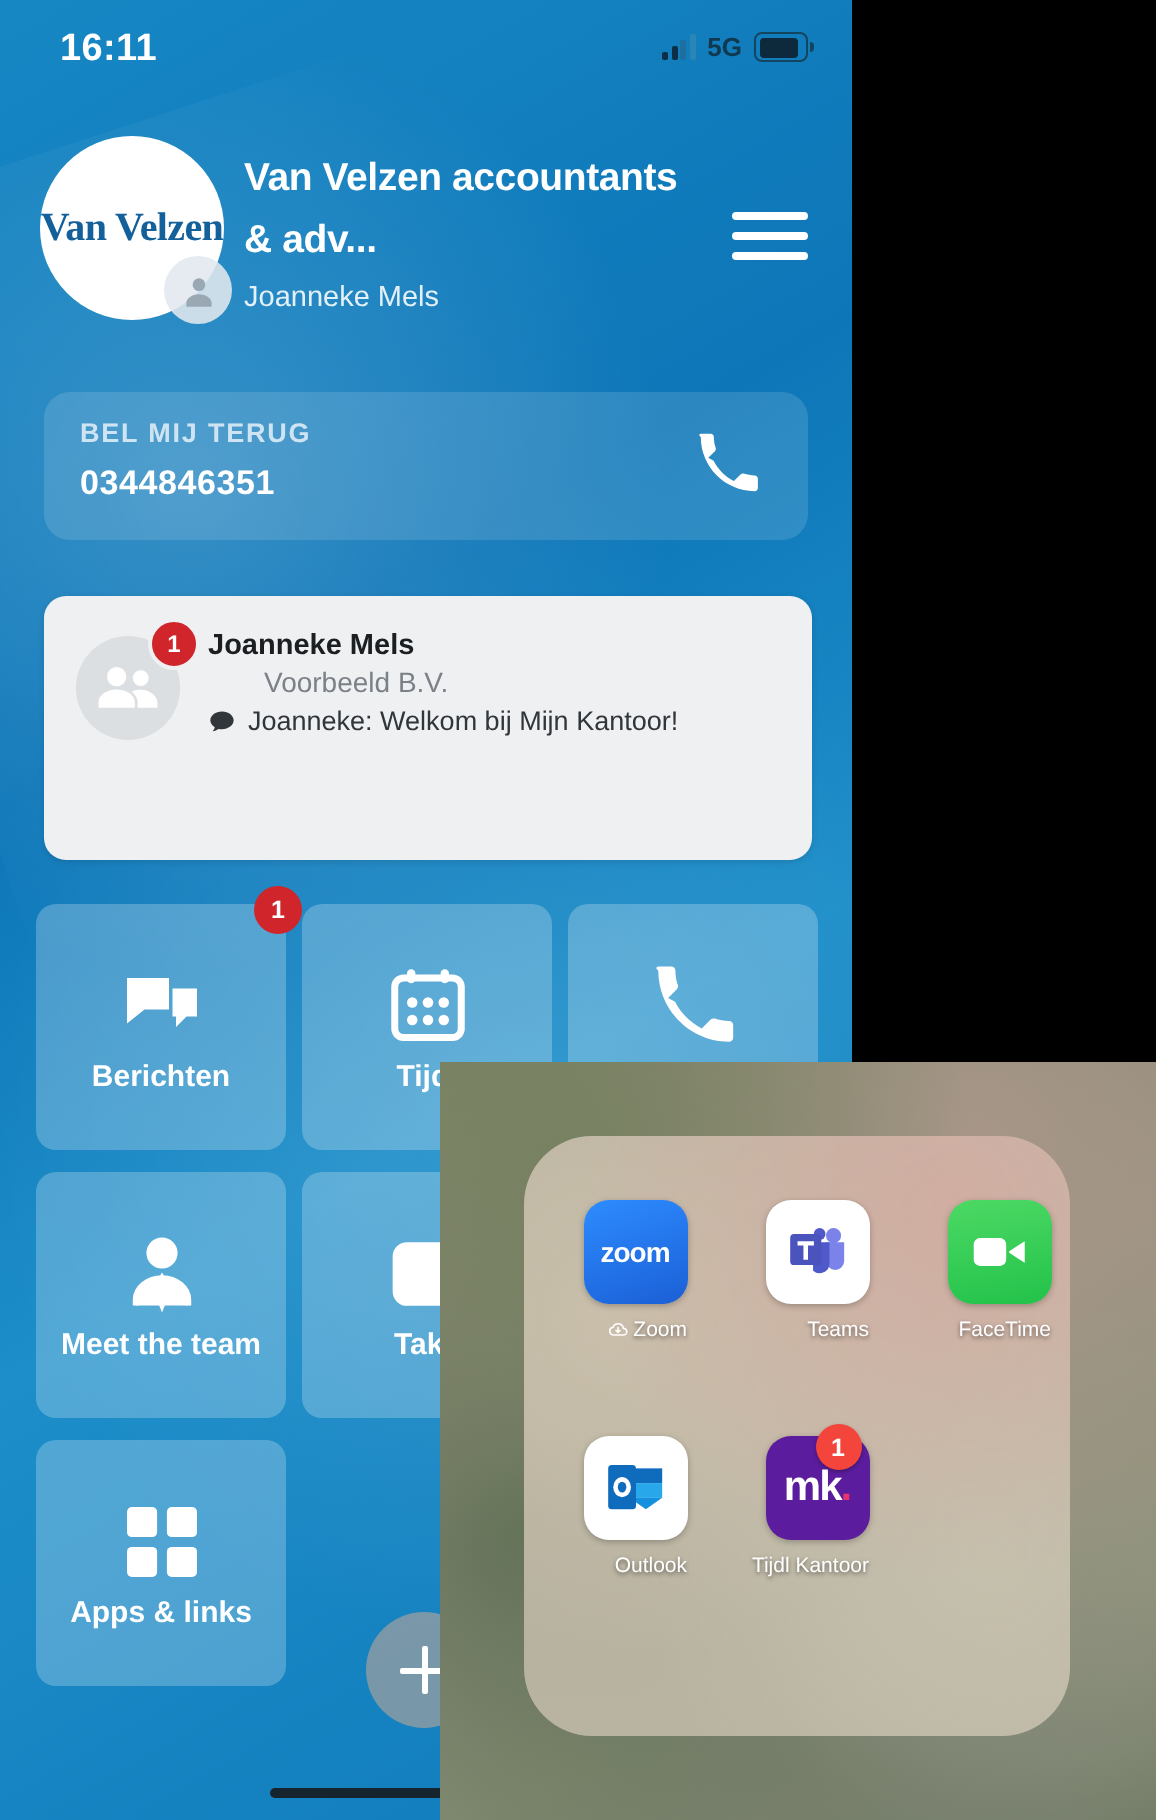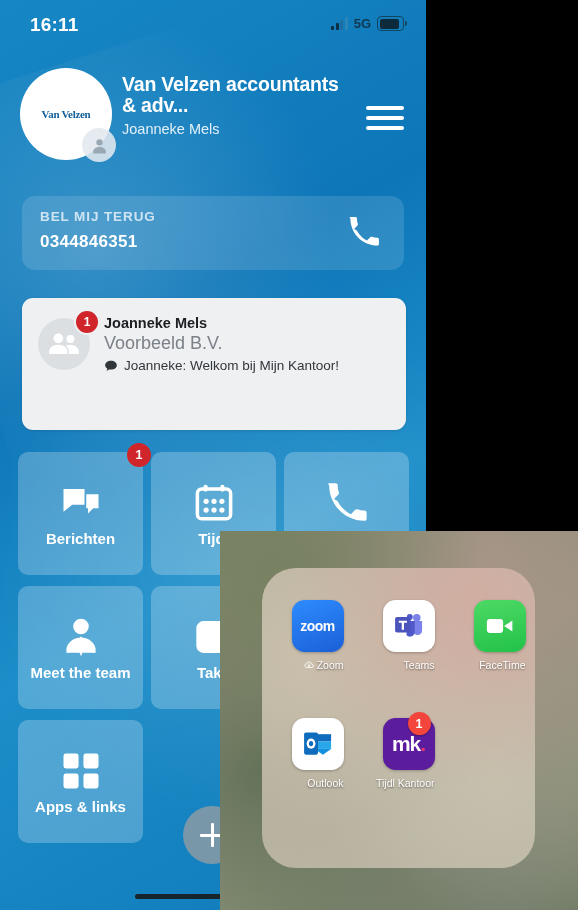--- a/index.html
+++ b/index.html
@@ -29,26 +29,26 @@
   .net{color:#10384f;font-size:13px;font-weight:bold;}
   .batt{position:relative;width:25px;height:13px;border:1.5px solid #14455f;border-radius:4px;}
   .batt span{position:absolute;left:1.5px;top:1.5px;bottom:1.5px;width:19px;background:#0c2a3c;border-radius:2px;}
   .batt::after{content:"";position:absolute;right:-4px;top:4px;width:2px;height:5px;background:#14455f;border-radius:0 2px 2px 0;}
 
   
   .header{position:absolute;left:0;top:60px;width:426px;height:112px;z-index:4;}
   .logo-wrap{position:absolute;left:20px;top:8px;width:92px;height:92px;}
   .logo{position:absolute;left:0;top:0;width:92px;height:92px;border-radius:50%;background:#fff;
     display:flex;align-items:center;justify-content:center;}
-  .logo-txt{color:#14609a;font-size:11px;font-weight:bold;letter-spacing:-.3px;font-family:"Liberation Serif",serif;}
+  .logo-txt{color:#14609a;font-size:20px;font-weight:bold;letter-spacing:-.3px;font-family:"Liberation Serif",serif;}
   .logo-avatar{position:absolute;right:-4px;bottom:-2px;width:34px;height:34px;border-radius:50%;
     background:rgba(225,232,238,.88);display:flex;align-items:center;justify-content:center;}
   .logo-avatar svg{width:19px;height:19px;fill:#9aa8b4;}
   .hdr-txt{position:absolute;left:122px;top:14px;width:218px;}
-  .hdr-title{color:#fff;font-size:19.5px;font-weight:bold;line-height:21px;letter-spacing:-.2px;}
+  .hdr-title{color:#fff;font-size:19.5px;font-weight:bold;line-height:31px;letter-spacing:-.2px;}
   .hdr-sub{color:#e4f0f8;font-size:14.5px;margin-top:5px;}
   .burger{position:absolute;right:22px;top:46px;width:38px;height:26px;cursor:pointer;}
   .burger i{display:block;height:4px;background:#fff;border-radius:2px;margin-bottom:6px;}
 
   
   .callback{position:absolute;left:22px;top:196px;width:382px;height:74px;border-radius:13px;
     background:rgba(255,255,255,.13);z-index:4;cursor:pointer;}
   .cb-label{position:absolute;left:18px;top:13px;color:#cfe4f2;font-size:13.5px;font-weight:bold;letter-spacing:.9px;}
   .cb-num{position:absolute;left:18px;top:36px;color:#fff;font-size:17px;font-weight:bold;letter-spacing:.3px;}
   .cb-phone{position:absolute;right:24px;top:20px;width:32px;height:32px;}
@@ -61,21 +61,21 @@
     display:flex;align-items:center;justify-content:center;}
   .msg-av svg{width:34px;height:34px;fill:#fff;}
   .msg-badge{position:absolute;left:52px;top:11px;width:22px;height:22px;border-radius:50%;background:#d0252b;
     color:#fff;font-size:12px;font-weight:bold;display:flex;align-items:center;justify-content:center;
     border:2px solid #eef0f2;}
   .msg-body{position:absolute;left:82px;top:14px;right:10px;}
   .msg-l1{display:flex;align-items:baseline;white-space:nowrap;overflow:hidden;}
   .msg-subj{color:#3f7fb5;font-size:14.5px;font-weight:bold;overflow:hidden;text-overflow:ellipsis;max-width:212px;}
   .msg-date{color:#6a7076;font-size:12.5px;margin-left:0px;flex:0 0 auto;}
   .msg-name{color:#1c1f22;font-size:14.5px;font-weight:bold;margin-top:3px;}
-  .msg-co{color:#7b8187;font-size:18px;margin-top:2px;}
+  .msg-co{color:#7b8187;font-size:14px;margin-top:2px;margin-left:28px;}
   .msg-prev{display:flex;align-items:center;gap:6px;margin-top:4px;color:#31363b;font-size:13.5px;}
   .msg-prev svg{width:14px;height:14px;fill:#31363b;flex:0 0 auto;}
 
   
   .tiles{position:absolute;left:18px;top:452px;width:392px;z-index:3;}
   .trow{display:flex;gap:8px;margin-bottom:11px;}
   .tile{position:relative;width:125px;height:123px;border-radius:10px;background:rgba(255,255,255,.24);cursor:pointer;}
   .tile-ico{position:absolute;left:0;right:0;top:30px;display:flex;justify-content:center;}
   .tile-ico svg{width:42px;height:42px;fill:#fff;}
   .tile-lbl{position:absolute;left:0;right:0;top:78px;text-align:center;color:#fff;font-size:15px;font-weight:bold;}

